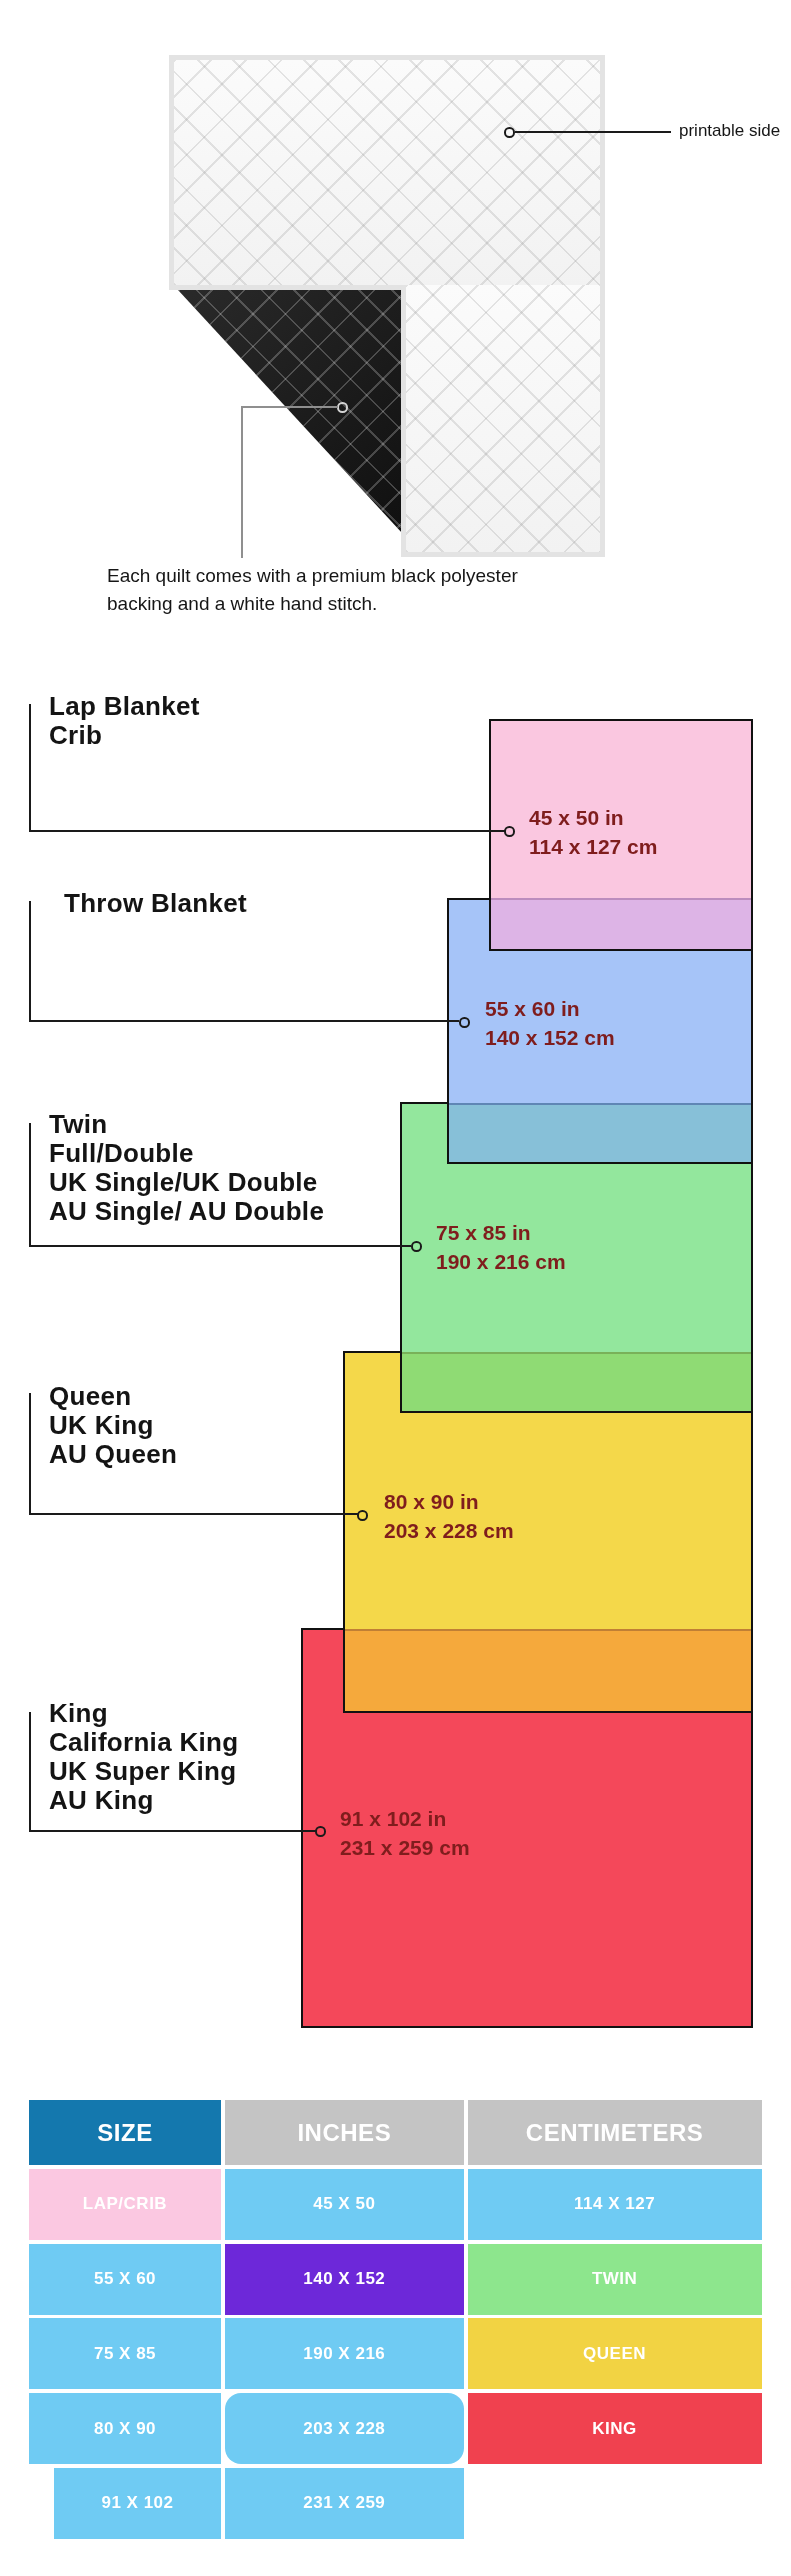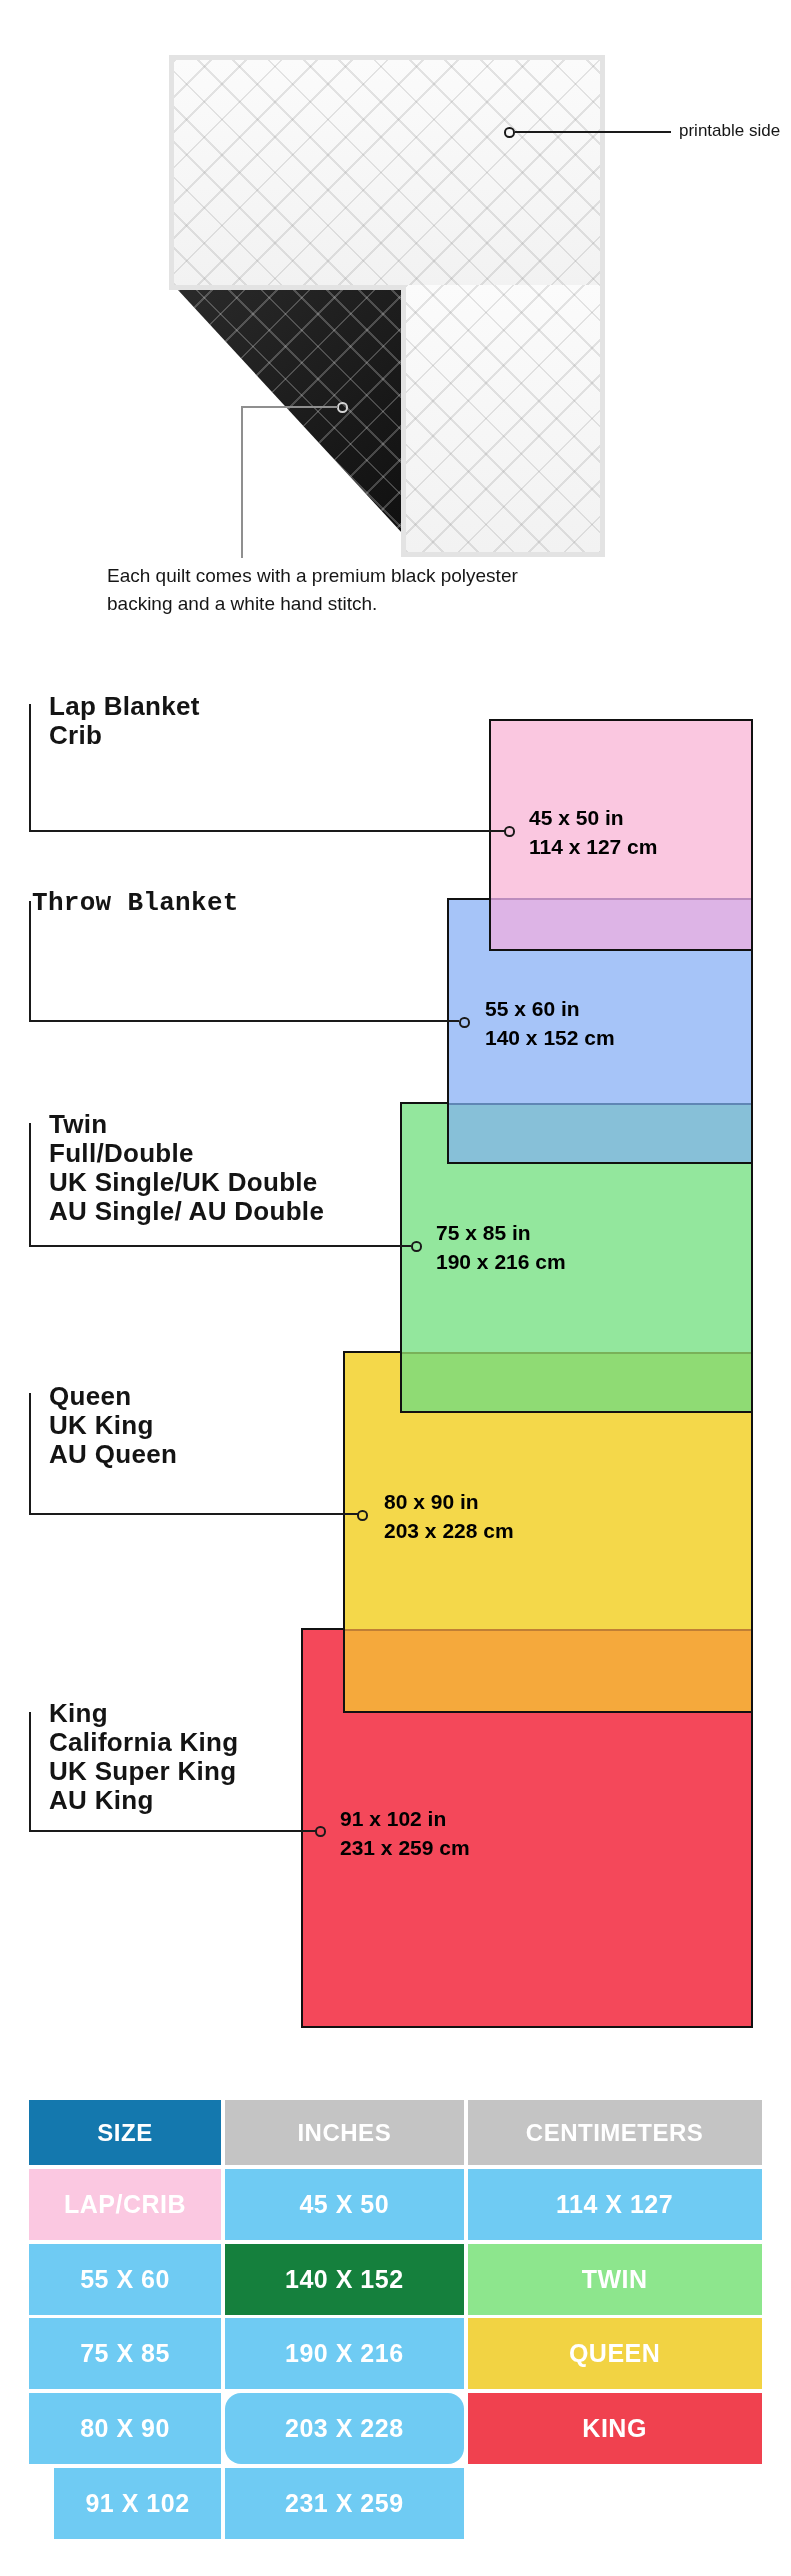--- a/index.html
+++ b/index.html
@@ -31,29 +31,29 @@
     font-size:17px;line-height:26px;color:#161616;}
   .quilt-caption{position:absolute;left:107px;top:562px;width:430px;
     font-size:19px;line-height:28px;color:#161616;}
 
   
   .rect{position:absolute;box-sizing:border-box;border:2.9px solid #111111;}
   .overlap{position:absolute;left:0;right:0;bottom:0;box-sizing:border-box;
     border-top:2.9px solid transparent;}
   .glabel{position:absolute;font-weight:bold;font-size:26px;letter-spacing:0.3px;color:#141414;}
   .glabel div{line-height:29px;}
-  .dims{position:absolute;font-weight:bold;font-size:21px;color:#000000;}
+  .dims{position:absolute;font-weight:bold;font-size:21px;color:#7f1d1d;}
   .dims div{line-height:29px;}
 
   
   .size-table{position:absolute;left:29px;top:2100px;width:671px;
     display:grid;grid-template-columns:192px 239px 294px;
     grid-template-rows:65px repeat(5,71px);gap:3.8px;}
   .cell{display:flex;align-items:center;justify-content:center;
-    color:#ffffff;font-weight:bold;font-size:25px;letter-spacing:0.5px;}
+    color:#ffffff;font-weight:bold;font-size:17px;letter-spacing:0.5px;}
   .cell.hdr{font-size:24px;}
 </style>
 </head>
 <body>
 
 <div class="page">
 
   <div>
     <div class="quilt-part quilt-top"></div>
     <div class="quilt-fold"></div>
@@ -95,21 +95,21 @@
       <div>Crib</div>
     </div>
     <div class="line" style="left:29px;top:704px;width:1.9px;height:128px;"></div>
     <div class="line" style="left:29px;top:830px;width:476px;height:1.9px;"></div>
     <div class="callout-dot" style="left:504px;top:826px;"></div>
     <div class="dims" style="left:529px;top:803px;">
       <div>45 x 50 in</div>
       <div>114 x 127 cm</div>
     </div>
 
-    <div class="glabel" style="left:32px;top:889px;font-family:Liberation Mono, monospace;">
+    <div class="glabel" style="left:64px;top:889px;">
       <div>Throw Blanket</div>
     </div>
     <div class="line" style="left:29px;top:901px;width:1.9px;height:121px;"></div>
     <div class="line" style="left:29px;top:1020px;width:430px;height:1.9px;"></div>
     <div class="callout-dot" style="left:459px;top:1017px;"></div>
     <div class="dims" style="left:485px;top:994px;">
       <div>55 x 60 in</div>
       <div>140 x 152 cm</div>
     </div>
 
@@ -158,21 +158,21 @@
   <div class="size-table">
     <div class="cell hdr" style="background-color: rgb(20, 120, 174);">SIZE</div>
     <div class="cell hdr" style="background-color: rgb(196, 196, 196);">INCHES</div>
     <div class="cell hdr" style="background-color: rgb(196, 196, 196);">CENTIMETERS</div>
 
     <div class="cell" style="background-color: rgb(251, 200, 225);">LAP/CRIB</div>
     <div class="cell" style="background-color: rgb(111, 203, 243);">45 X 50</div>
     <div class="cell" style="background-color: rgb(111, 203, 243);">114 X 127</div>
 
     <div class="cell" style="background-color: rgb(111, 203, 243);">55 X 60</div>
-    <div class="cell" style="background-color: #15803d;">140 X 152</div>
+    <div class="cell" style="background-color: #6d28d9;">140 X 152</div>
 
     <div class="cell" style="background-color: rgb(141, 230, 141);">TWIN</div>
     <div class="cell" style="background-color: rgb(111, 203, 243);">75 X 85</div>
     <div class="cell" style="background-color: rgb(111, 203, 243); text-align: right;">190 X 216</div>
 
     <div class="cell" style="background-color: rgb(242, 211, 67);">QUEEN</div>
     <div class="cell" style="background-color: rgb(111, 203, 243);">80 X 90</div>
     <div class="cell" style="background-color: rgb(111, 203, 243); border-radius: 16px;">203 X 228</div>
 
     <div class="cell" style="background-color: rgb(240, 65, 79);">KING</div>

